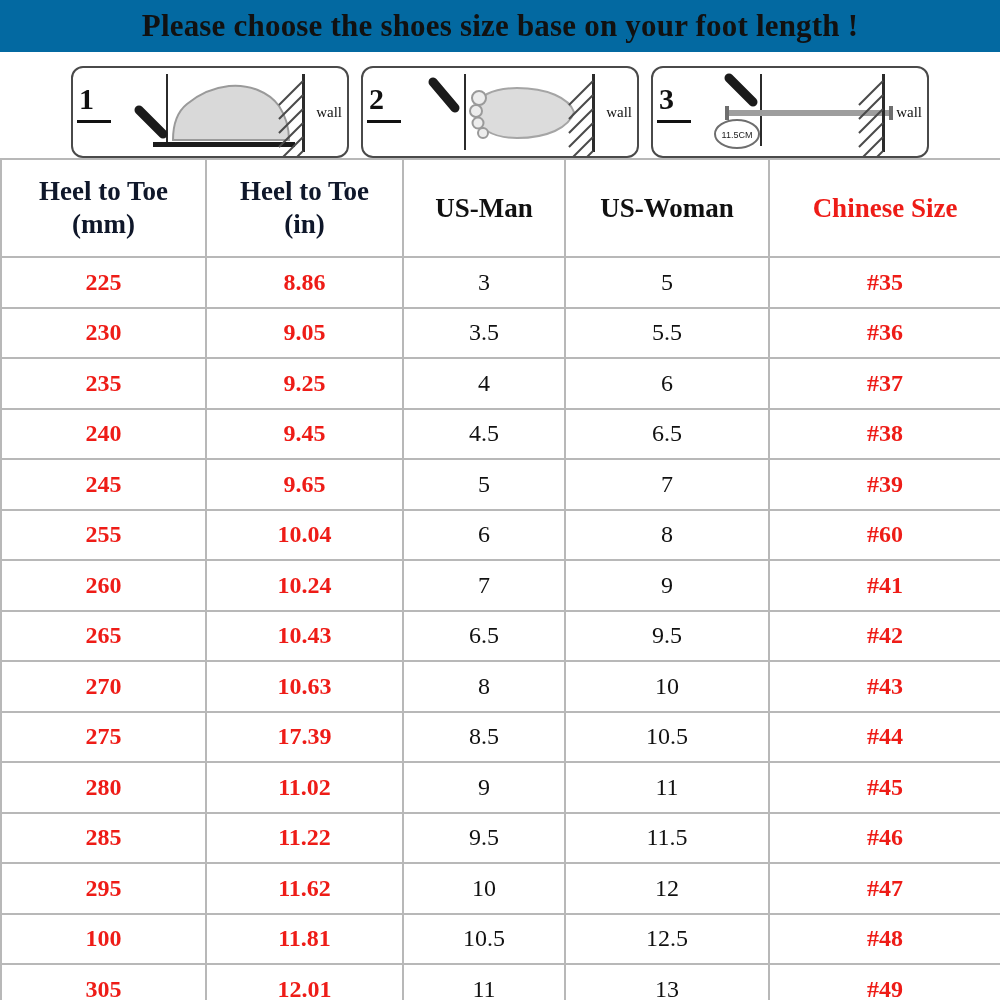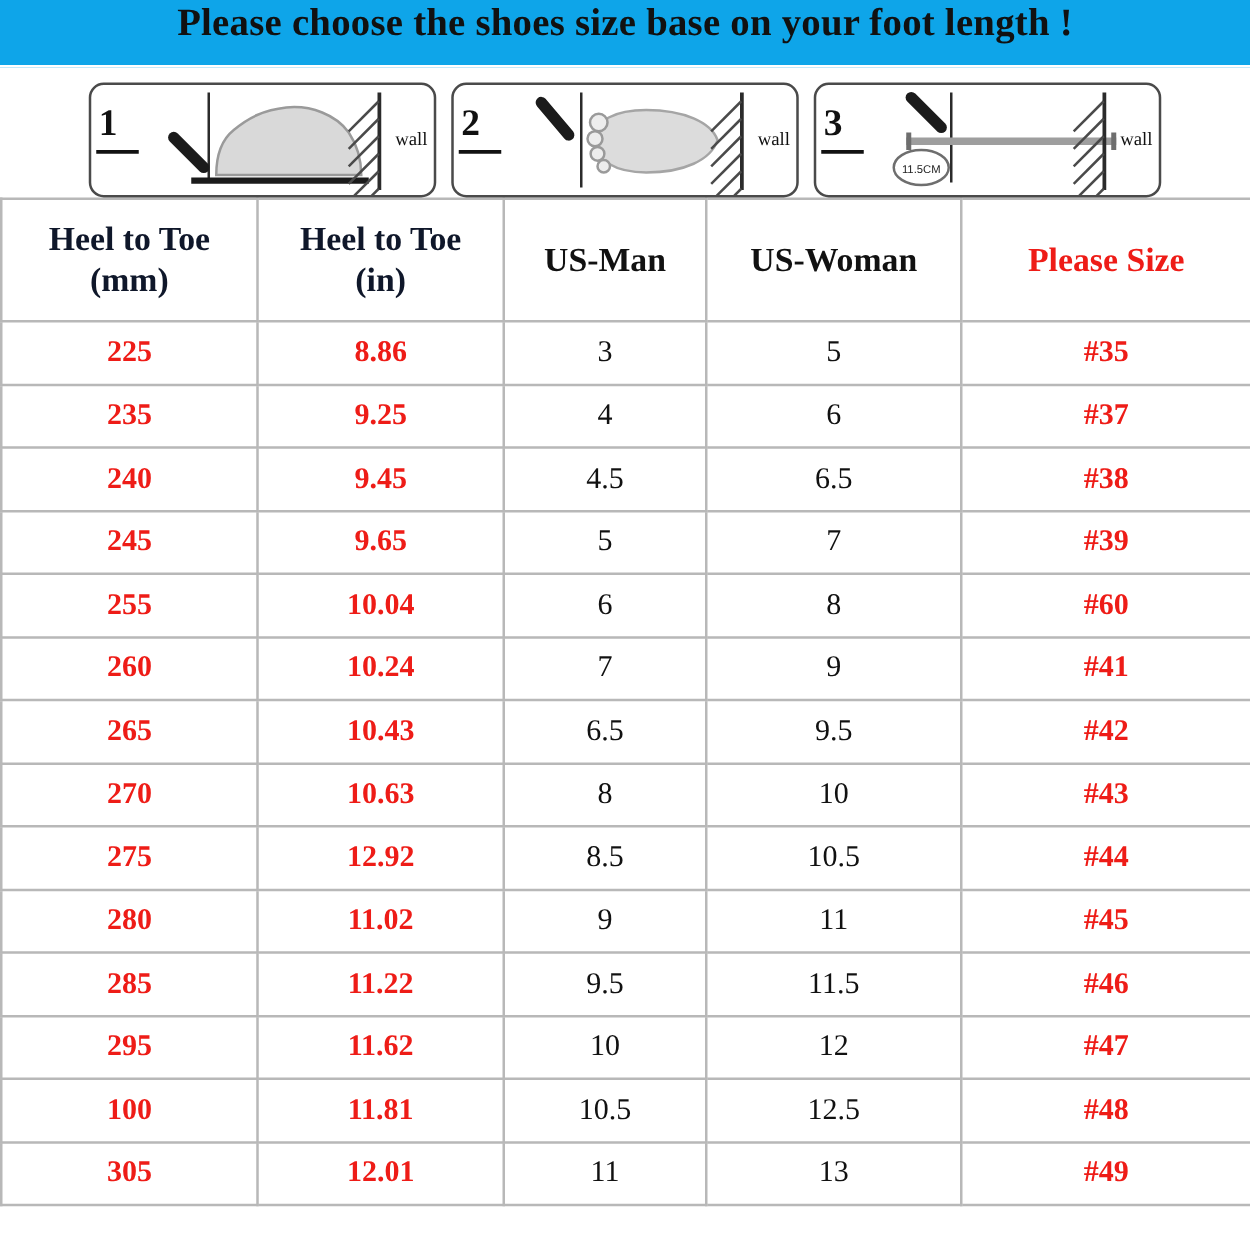--- a/index.html
+++ b/index.html
@@ -15,24 +15,24 @@
   }
   .page {
     width: 1000px;
     height: 1000px;
     position: relative;
     box-sizing: border-box;
   }
 
   
   .banner {
-    background: #0ea5e9;
+    background: #0369a1;
     height: 52px;
     display: flex;
-    align-items: flex-start;
+    align-items: center;
     justify-content: center;
     border-bottom: 2px solid #ffffff;
   }
   .banner-text {
     font-family: "Liberation Serif", serif;
     font-size: 31px;
     font-weight: bold;
     color: #111111;
     letter-spacing: 0.2px;
     white-space: nowrap;
@@ -256,32 +256,39 @@
           <th class="col-mm">
             <div>Heel to Toe</div>
             <div>(mm)</div>
           </th>
           <th class="col-in">
             <div>Heel to Toe</div>
             <div>(in)</div>
           </th>
           <th class="col-us-man">US-Man</th>
           <th class="col-us-woman">US-Woman</th>
-          <th class="col-cn">Please Size</th>
+          <th class="col-cn">Chinese Size</th>
         </tr>
       </thead>
       <tbody id="size-table-body">
           <tr>
             <td class="red">225</td>
             <td class="red">8.86</td>
             <td class="blk">3</td>
             <td class="blk">5</td>
             <td class="red">#35</td>
           </tr>
           <tr>
+            <td class="red">230</td>
+            <td class="red">9.05</td>
+            <td class="blk">3.5</td>
+            <td class="blk">5.5</td>
+            <td class="red">#36</td>
+          </tr>
+          <tr>
             <td class="red">235</td>
             <td class="red">9.25</td>
             <td class="blk">4</td>
             <td class="blk">6</td>
             <td class="red">#37</td>
           </tr>
           <tr>
             <td class="red">240</td>
             <td class="red">9.45</td>
             <td class="blk">4.5</td>
@@ -318,21 +325,21 @@
           </tr>
           <tr>
             <td class="red">270</td>
             <td class="red">10.63</td>
             <td class="blk">8</td>
             <td class="blk">10</td>
             <td class="red">#43</td>
           </tr>
           <tr>
             <td class="red">275</td>
-            <td class="red">12.92</td>
+            <td class="red">17.39</td>
             <td class="blk">8.5</td>
             <td class="blk">10.5</td>
             <td class="red">#44</td>
           </tr>
           <tr>
             <td class="red">280</td>
             <td class="red">11.02</td>
             <td class="blk">9</td>
             <td class="blk">11</td>
             <td class="red">#45</td>

